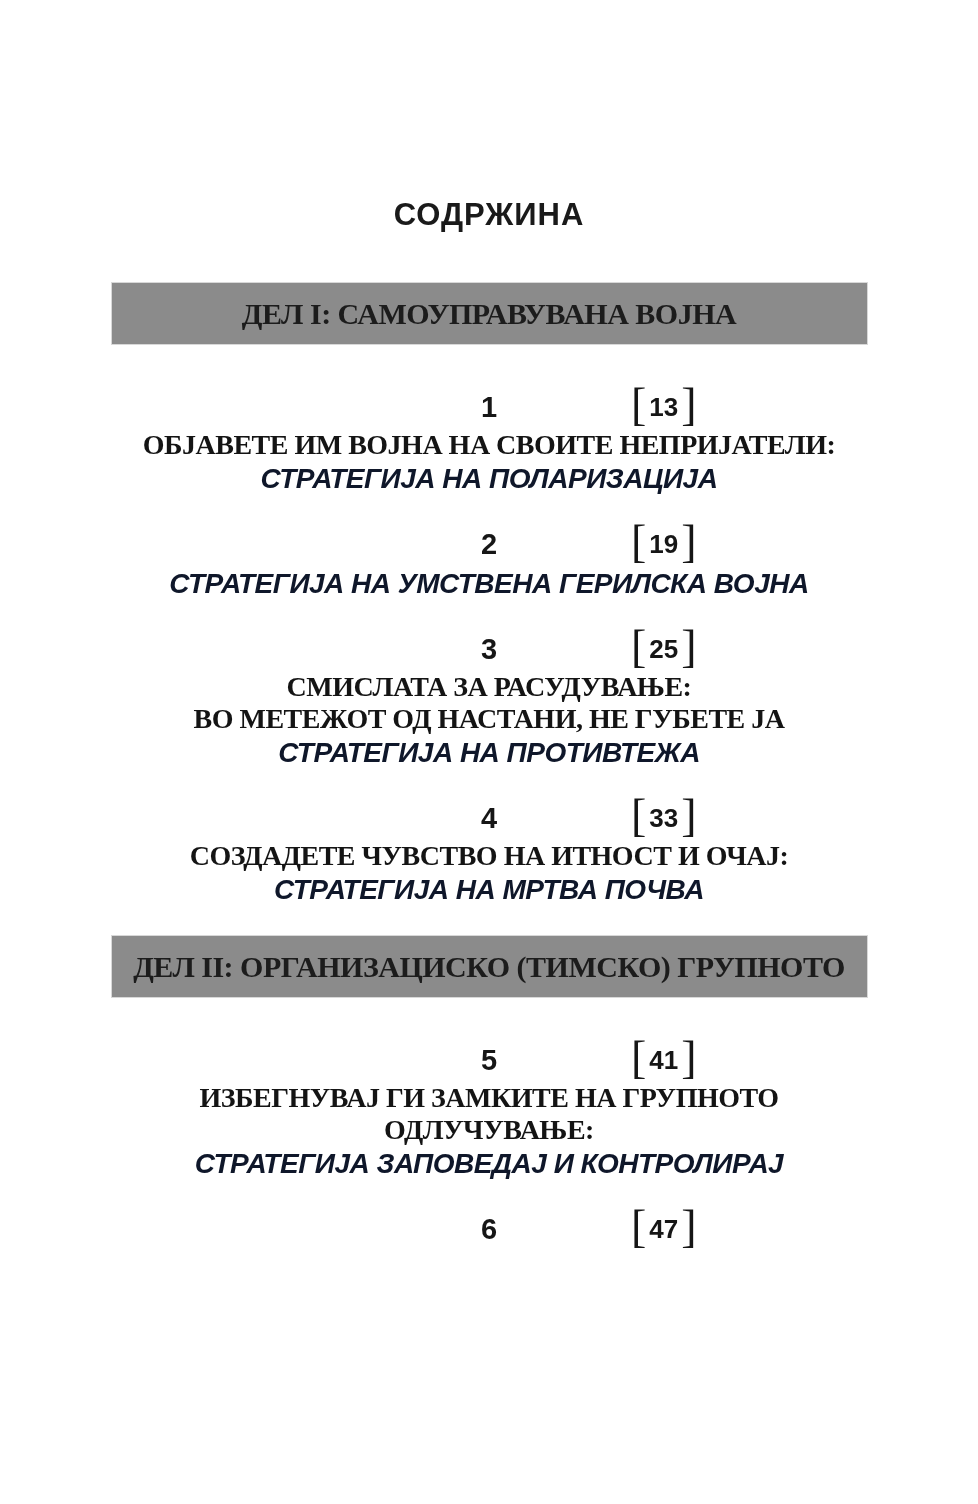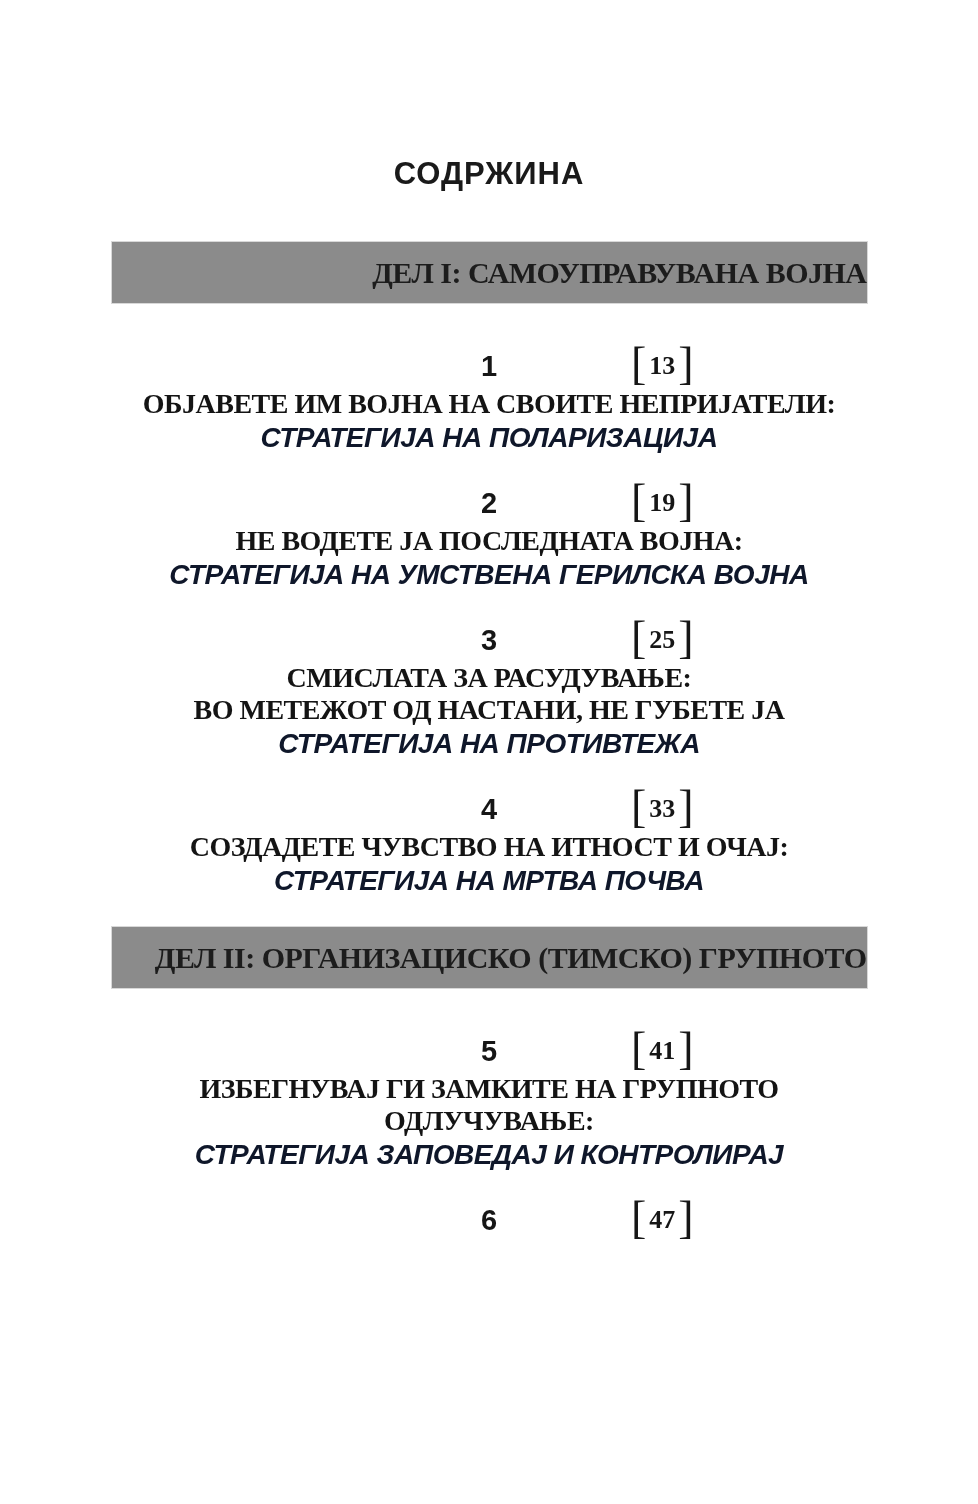--- a/index.html
+++ b/index.html
@@ -20,30 +20,31 @@
     overflow: hidden;
   }
   .page-title {
     padding-top: 156px;
     text-align: center;
     font-family: "Liberation Sans", sans-serif;
     font-weight: 700;
     font-size: 31px;
     letter-spacing: 1px;
     color: #1a1a1a;
+    margin-top: 41px;
   }
   .section-bar {
     width: 757px;
     height: 63px;
     margin: 0 auto;
     background: var(--bar_bg);
     border: 1px solid #d8d8d8;
     display: flex;
     align-items: center;
-    justify-content: flex-end;
+    justify-content: center;
     font-family: "Liberation Serif", serif;
     font-weight: 700;
     font-size: 30px;
     letter-spacing: -0.5px;
     color: var(--bar_text);
     white-space: nowrap;
   }
   .section:first-of-type .section-bar { margin-top: 49px; }
   .section + .section .section-bar { margin-top: 17px; }
   .chapters { padding-top: 42px; }
@@ -73,21 +74,21 @@
   .bracket {
     font-family: "Liberation Serif", serif;
     font-weight: 400;
     font-size: 46px;
     line-height: 1;
     position: relative;
     top: -2px;
     color: #161616;
   }
   .page-number {
-    font-family: Liberation Serif, serif;
+    font-family: Liberation Sans, sans-serif;
     font-weight: 700;
     font-size: 26px;
     padding: 0 3px;
     color: #161616;
   }
   .title-line {
     font-family: "Liberation Serif", serif;
     font-weight: 700;
     font-size: 28px;
     line-height: 32px;
@@ -134,21 +135,20 @@
 
       <article class="chapter">
         <div class="num-line">
           <span class="chapter-number">2</span>
           <span class="page-ref">
               <span class="bracket">[</span>
               <span class="page-number">19</span>
               <span class="bracket">]</span>
             </span>
         </div>
-        <div class="title-line">НЕ ВОДЕТЕ ЈА ПОСЛЕДНАТА ВОЈНА:</div>
         <div class="subtitle">СТРАТЕГИЈА НА УМСТВЕНА ГЕРИЛСКА ВОЈНА</div>
       </article>
 
       <article class="chapter">
         <div class="num-line">
           <span class="chapter-number">3</span>
           <span class="page-ref">
               <span class="bracket">[</span>
               <span class="page-number">25</span>
               <span class="bracket">]</span>

